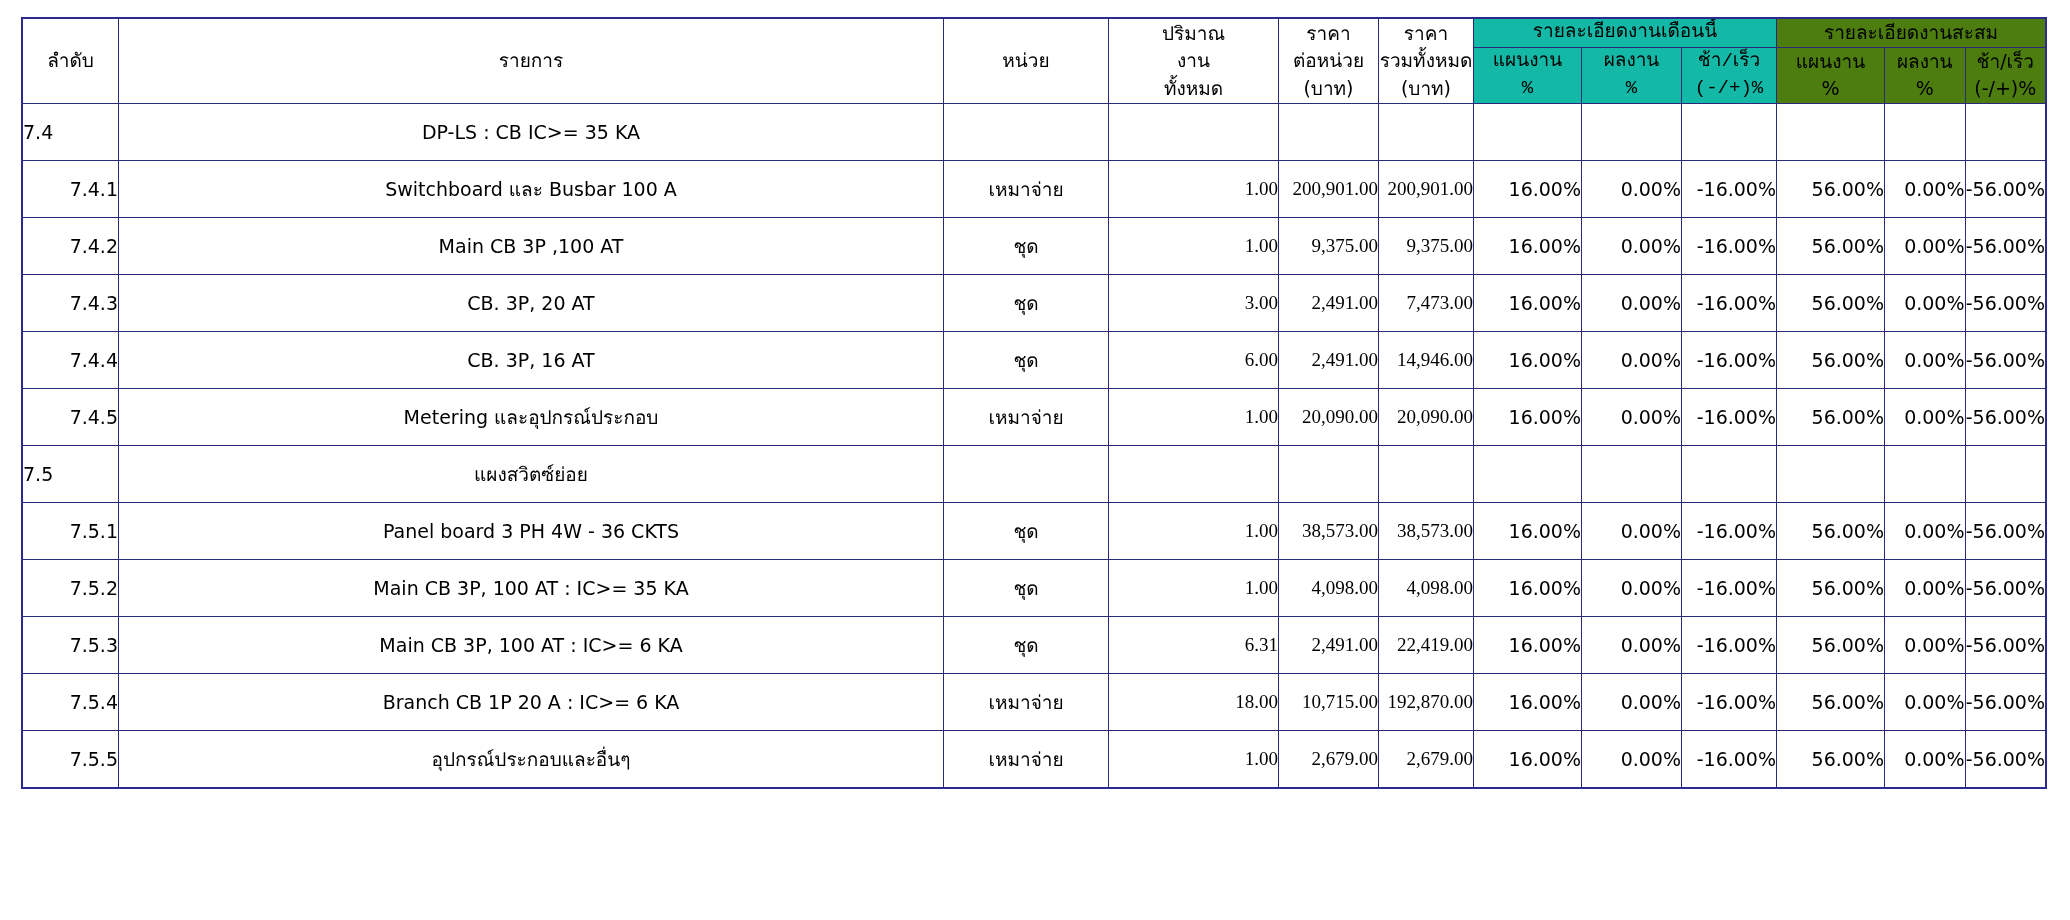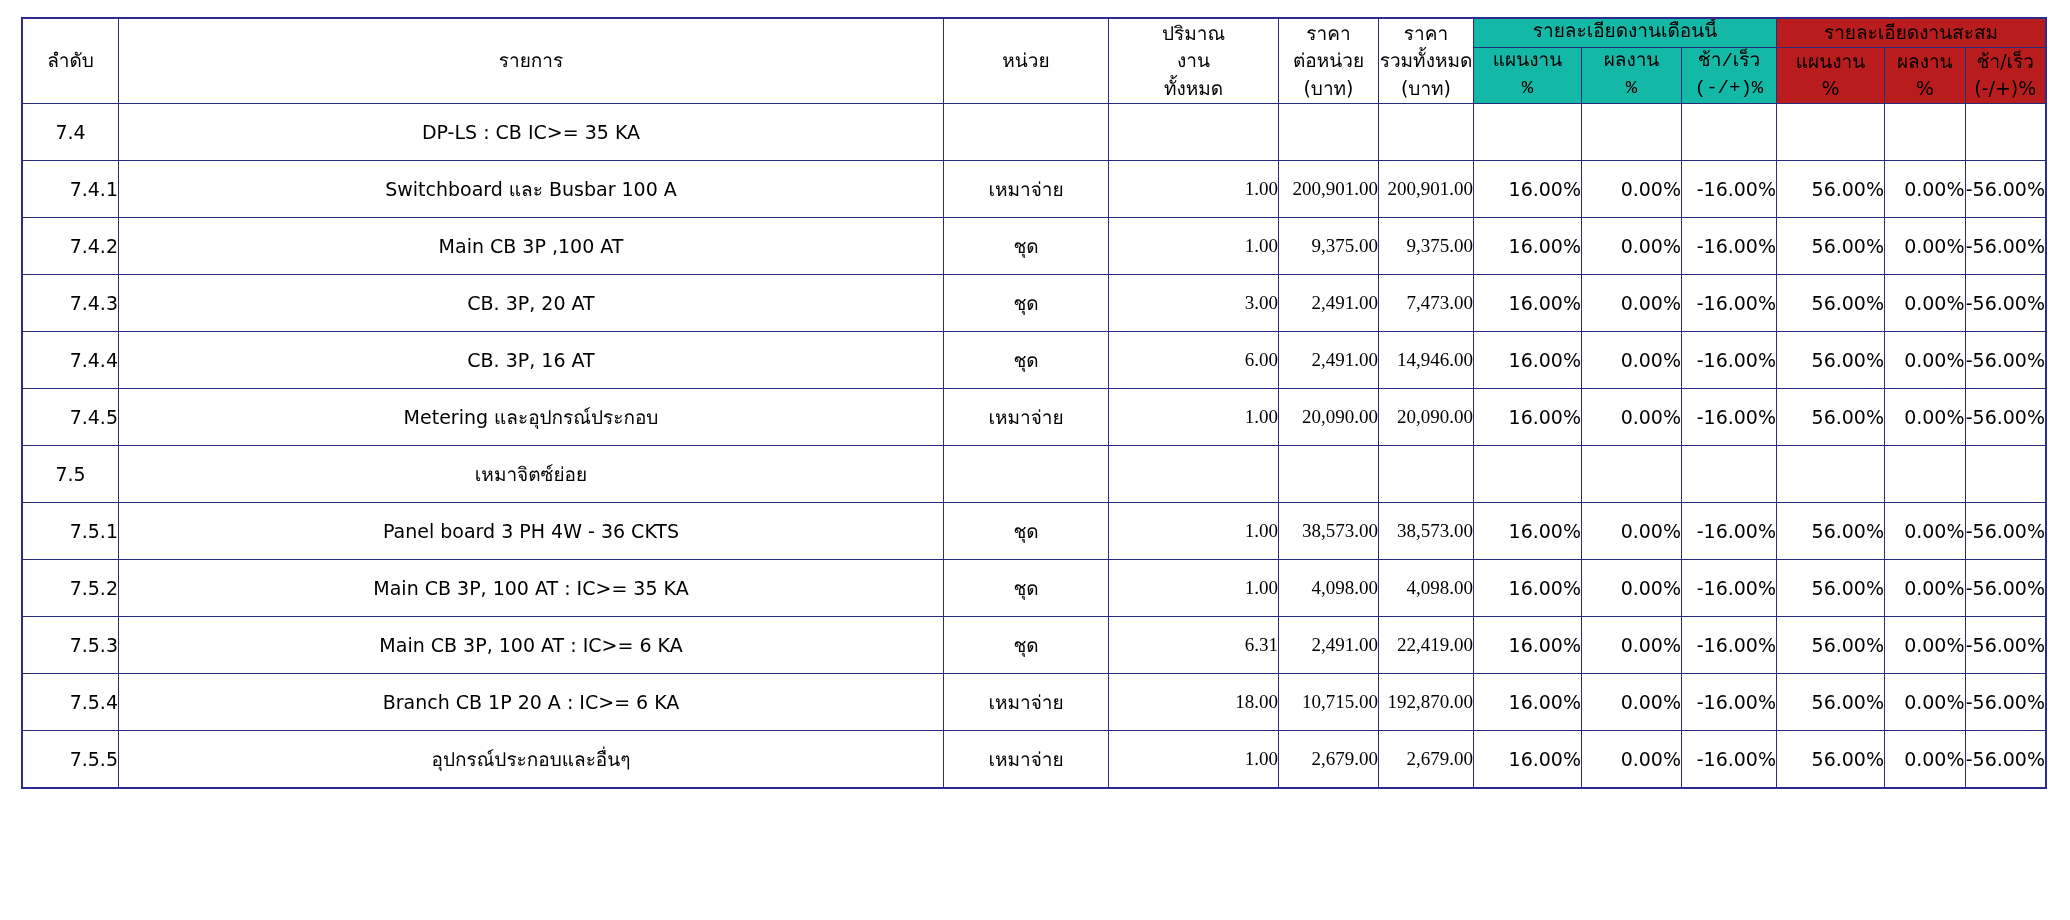--- a/index.html
+++ b/index.html
@@ -38,33 +38,33 @@
   table.boq {
     outline: 2px solid #2a2a8f;
     outline-offset: -1px;
   }
   .hdr-cell {
     text-align: center;
     line-height: 1.45;
     padding: 4px 2px;
   }
   .hdr-yellow { background: #14b8a6; font-family: Liberation Mono, monospace; }
-  .hdr-lav { background: #b91c1c; }
+  .hdr-lav { background: #4d7c0f; }
 
   .row-cell {
     height: 57px;
     font-size: 19px;
   }
   .seq { text-align: right; }
   .desc { text-align: center; padding-left: 9px; margin-top: 7px; }
   .unit { text-align: center; font-size: 18px; }
   .num { text-align: right; padding-right: 10px; font-family: Liberation Serif, serif; }
   .pct { text-align: right; padding-right: 8px; font-size: 18px; }
 
-  .grp-seq { text-align: center; }
+  .grp-seq { }
   .grp-desc { text-align: center; padding-left: 9px; }
 
   .hdr-line { display: block; }
 </style>
 </head>
 <body>
 
 <div class="sheet">
   <table class="boq">
     <colgroup>
@@ -215,21 +215,21 @@
           <td class="row-cell num">20,090.00</td>
           <td class="row-cell pct">16.00%</td>
           <td class="row-cell pct">0.00%</td>
           <td class="row-cell pct">-16.00%</td>
           <td class="row-cell pct">56.00%</td>
           <td class="row-cell pct">0.00%</td>
           <td class="row-cell pct">-56.00%</td>
         </tr>
         <tr>
           <td class="row-cell grp-seq">7.5</td>
-          <td class="row-cell grp-desc" colspan="5">เหมาจิตซ์ย่อย</td>
+          <td class="row-cell grp-desc" colspan="5">แผงสวิตซ์ย่อย</td>
           <td class="row-cell unit"></td>
           <td class="row-cell num"></td>
           <td class="row-cell num"></td>
           <td class="row-cell num"></td>
           <td class="row-cell pct"></td>
           <td class="row-cell pct"></td>
           <td class="row-cell pct"></td>
           <td class="row-cell pct"></td>
           <td class="row-cell pct"></td>
           <td class="row-cell pct"></td>

